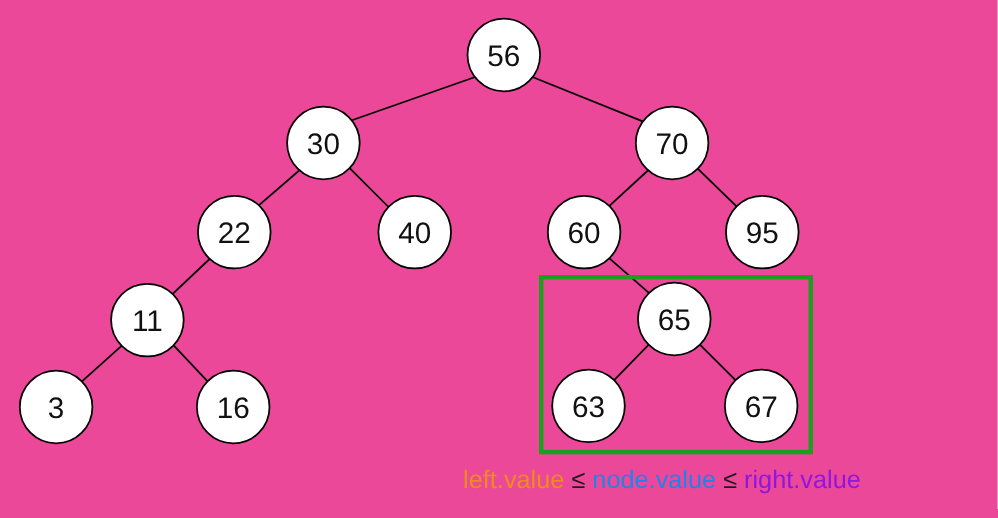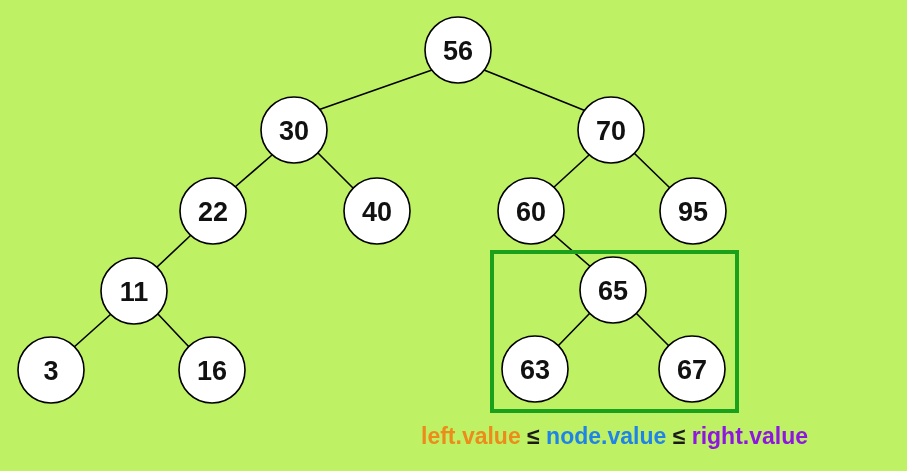--- a/index.html
+++ b/index.html
@@ -10,22 +10,21 @@
   body {
     width: 907px;
     height: 471px;
     overflow: hidden;
     font-family: "Liberation Sans", sans-serif;
   }
   #diagram-root {
     position: relative;
     width: 907px;
     height: 471px;
-    background: #bef264;
-    font-weight: bold;
+    background: #ec4899;
   }
   svg#tree-svg {
     display: block;
     width: 907px;
     height: 471px;
   }
   .edge-line {
     stroke: #000000;
     stroke-width: 1.6;
     fill: none;

